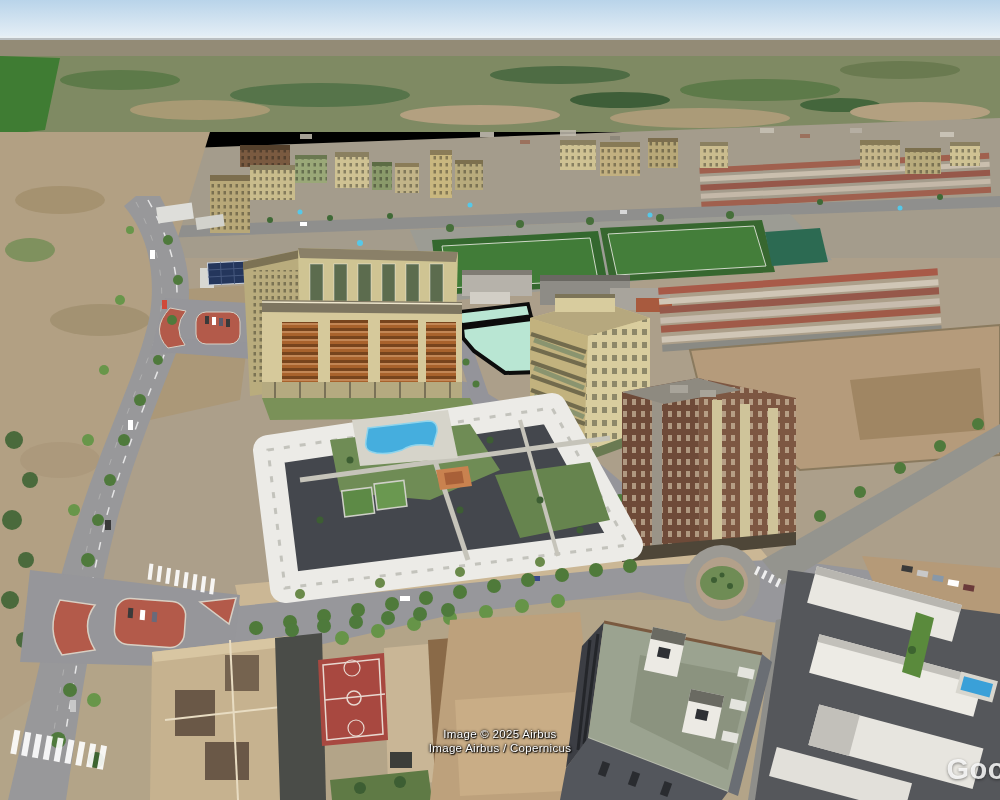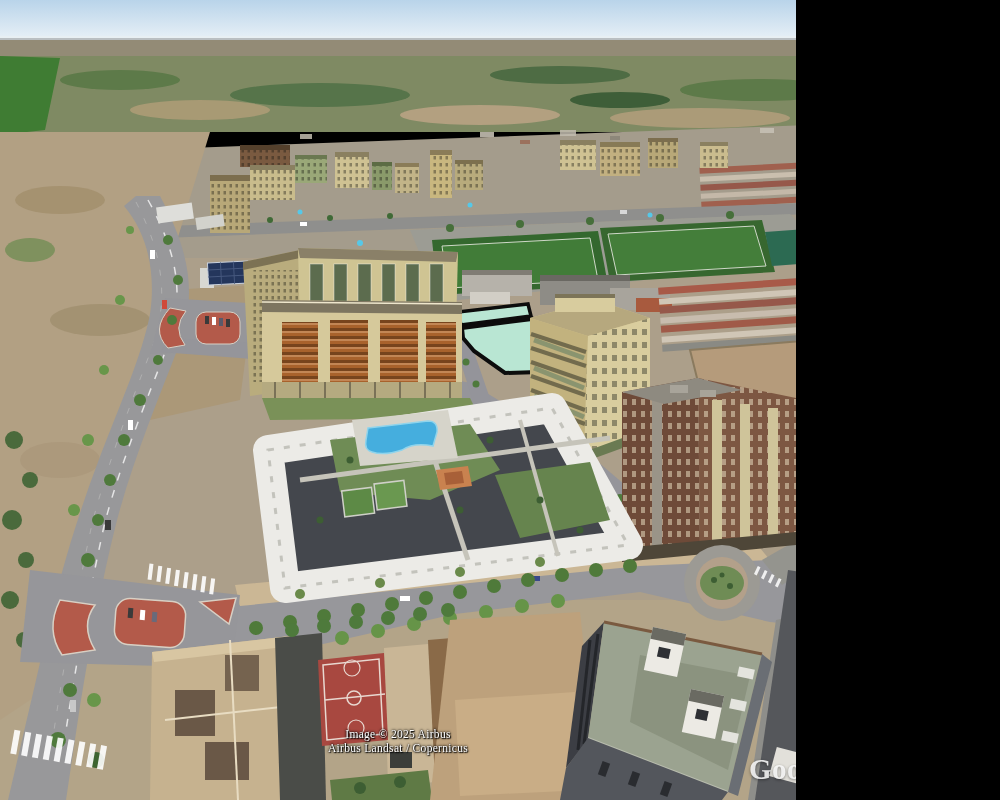--- a/index.html
+++ b/index.html
@@ -1,17 +1,17 @@
 <!DOCTYPE html>
 <html><head>
 <meta charset="utf-8">
 <style>
   html,body{margin:0;padding:0;background:#000;}
-  #viewport{position:relative;width:796px;height:800px;overflow:hidden;
-    font-family:Liberation Serif, serif;cursor:grab;}
+  #viewport{position:relative;width:1000px;height:800px;overflow:hidden;
+    font-family:Liberation Sans, sans-serif;cursor:grab;}
   #scene{position:absolute;inset:0;}
   .attribution{position:absolute;left:50%;top:727px;transform:translateX(-50%);
     text-align:center;color:#fff;font-size:11.5px;line-height:14px;white-space:nowrap;
     text-shadow:0 0 2px #000,0 0 3px #000,1px 1px 1px rgba(0,0,0,.9);
     letter-spacing:.3px;user-select:none;}
   .watermark{position:absolute;right:-6px;bottom:14px;color:rgba(255,255,255,.85);
     font-size:29px;font-weight:600;letter-spacing:.5px;
     text-shadow:0 1px 3px rgba(0,0,0,.45);user-select:none;}
 </style>
 </head>
@@ -640,16 +640,16 @@
     <circle cx="912" cy="650" r="4" fill="#3d6430"></circle>
     <g transform="rotate(15 977 686)">
       <rect x="958" y="676" width="38" height="22" fill="#d8d6ce"></rect>
       <rect x="962" y="680" width="30" height="14" fill="#3aa0d8"></rect>
     </g>
   </g>
 </svg>
 
 <div class="attribution">
   <div>Image © 2025 Airbus</div>
-  <div>Airbus Landsat / Copernicus</div>
+  <div>Image Airbus / Copernicus</div>
 </div>
 <div class="watermark">Goo</div>
 </div>
 
 </body></html>

